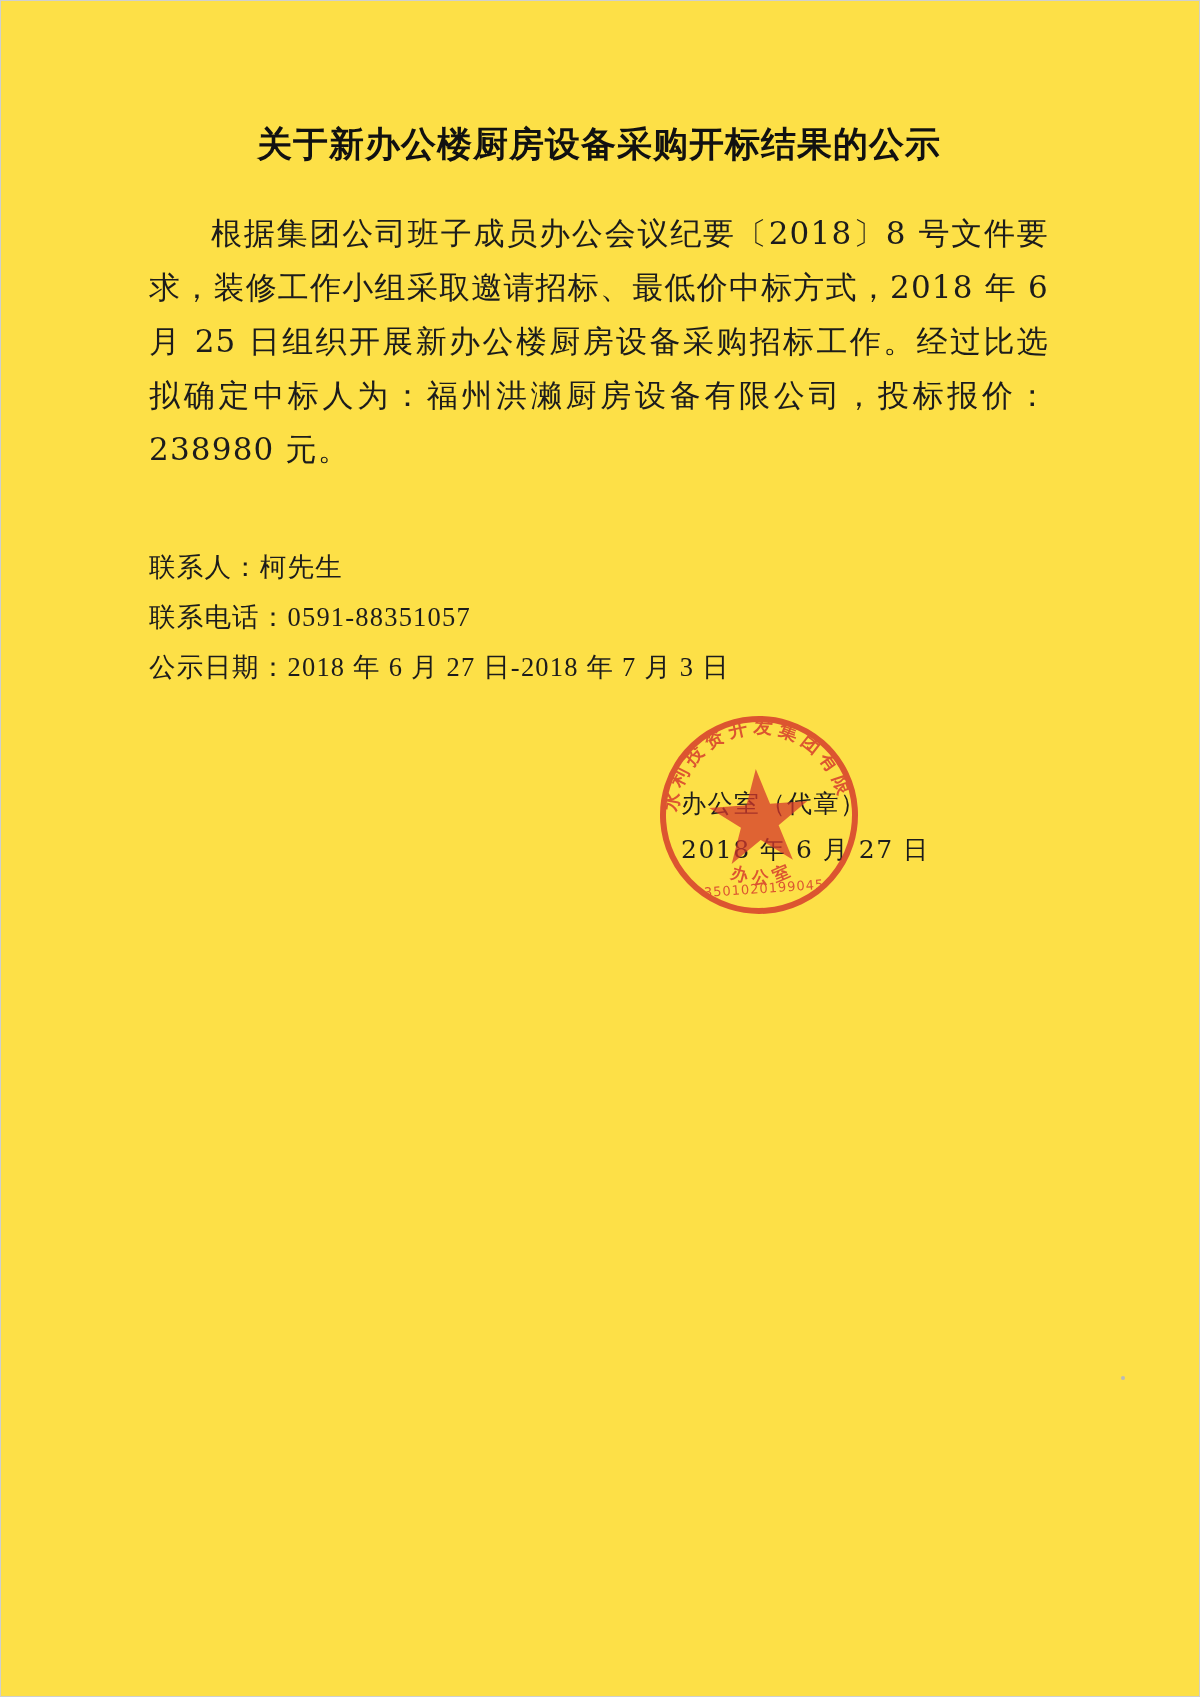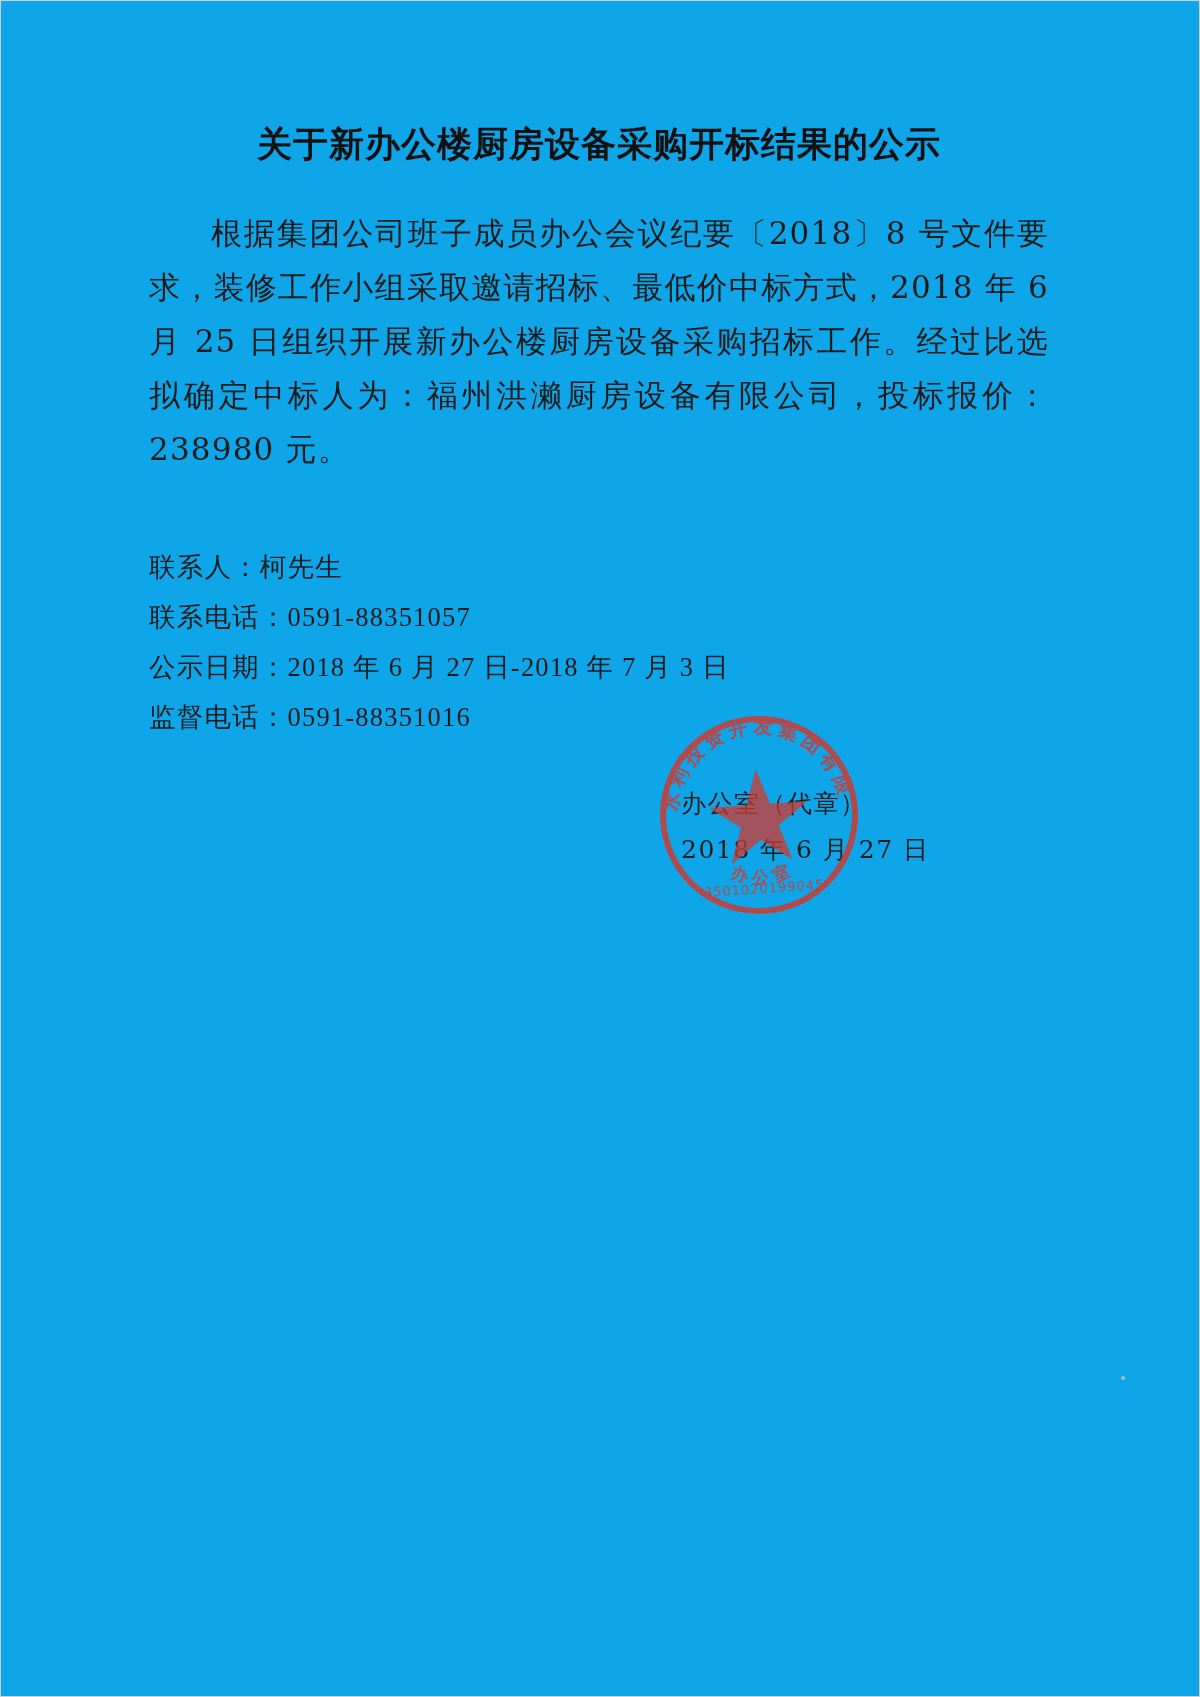--- a/index.html
+++ b/index.html
@@ -4,21 +4,21 @@
 <style>
   html, body {
     margin: 0;
     padding: 0;
     background: #9a9a9a;
   }
   .page {
     position: relative;
     width: 1200px;
     height: 1697px;
-    background: #0ea5e9;
+    background: #fde047;
     margin: 0 auto;
     overflow: hidden;
     box-sizing: border-box;
     border: 1px solid #cfcfcf;
     font-family: "DejaVu Serif", "Liberation Serif", serif;
     color: #1b1b1b;
   }
   .doc-body {
     position: absolute;
     left: 148px;
@@ -99,21 +99,20 @@
 
     <div class="doc-title">关于新办公楼厨房设备采购开标结果的公示</div>
 
     <p class="para">根据集团公司班子成员办公会议纪要〔2018〕8 号文件要求，装修工作小组采取邀请招标、最低价中标方式，2018 年 6 月 25 日组织开展新办公楼厨房设备采购招标工作。经过比选拟确定中标人为：福州洪濑厨房设备有限公司，投标报价：238980 元。</p>
 
 
     <div class="contact-block">
       <div class="contact-line">联系人：柯先生</div>
       <div class="contact-line">联系电话：0591-88351057</div>
       <div class="contact-line">公示日期：2018 年 6 月 27 日-2018 年 7 月 3 日</div>
-      <div class="contact-line">监督电话：0591-88351016</div>
     </div>
 
     <div class="sign-block">
       <div class="sign-line">办公室（代章）</div>
       <div class="sign-line">2018 年 6 月 27 日</div>
     </div>
 
   </div>
 
   <div class="stamp">

